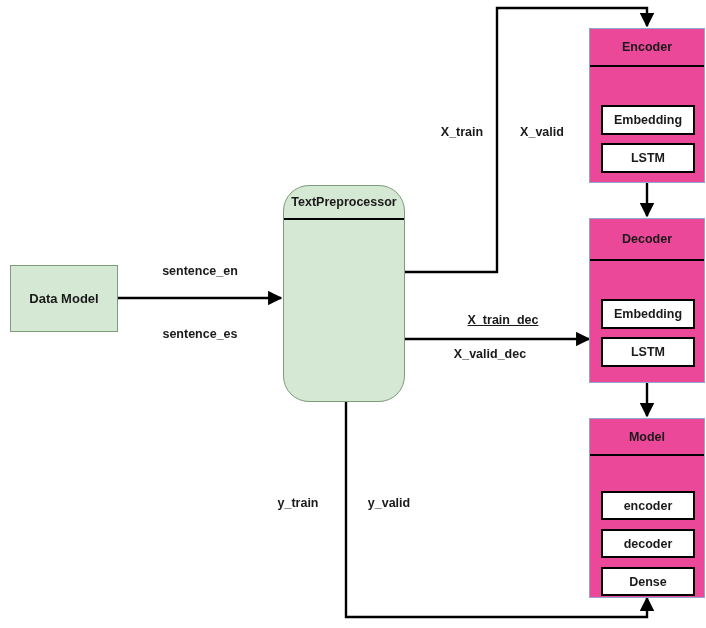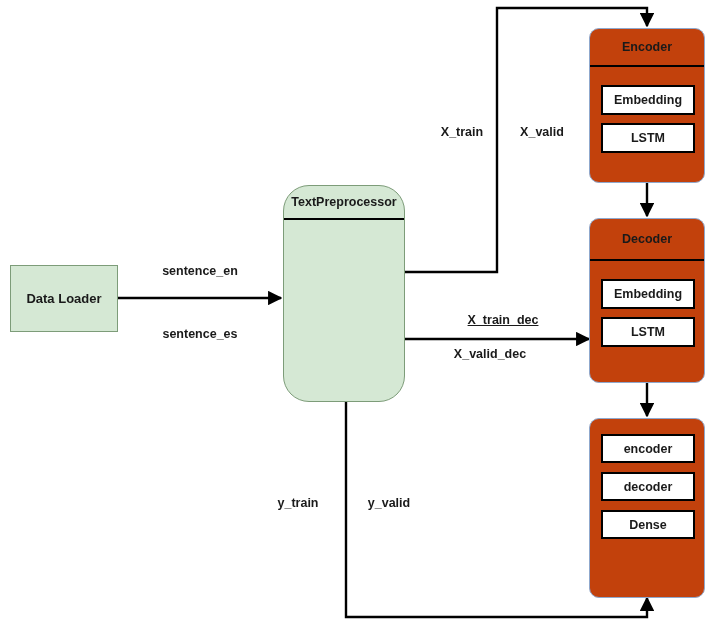--- a/index.html
+++ b/index.html
@@ -25,22 +25,21 @@
 
   
   .node {
     position: absolute;
     box-sizing: border-box;
     border: 1px solid #7d9c79;
     background: #d5e8d4;
   }
   .node.blue {
     border-color: #8fa8cd;
-    background: #c2410c;
-    border-radius: 10px;
+    background: #ec4899;
   }
 
   
   .simple {
     display: flex;
     align-items: center;
     justify-content: center;
     font-size: 13px;
     font-weight: bold;
     color: #1a1a1a;
@@ -58,20 +57,21 @@
     justify-content: center;
     font-size: 12.5px;
     font-weight: bold;
     color: #1a1a1a;
     border-bottom: 2px solid #000000;
     box-sizing: border-box;
   }
   .comp-body {
     position: relative;
     flex: 1 1 auto;
+    margin-top: 20px;
   }
 
   
   .inner {
     position: absolute;
     box-sizing: border-box;
     background: #ffffff;
     border: 2px solid #000000;
     display: flex;
     align-items: center;
@@ -111,21 +111,21 @@
     <path d="M 405 339 L 589 339" fill="none" stroke="#000000" stroke-width="2.4" marker-end="url(#arrow)"></path>
 
     <path d="M 647 183 L 647 216" fill="none" stroke="#000000" stroke-width="2.4" marker-end="url(#arrow)"></path>
 
     <path d="M 647 383 L 647 416" fill="none" stroke="#000000" stroke-width="2.4" marker-end="url(#arrow)"></path>
 
     <path d="M 346 356 L 346 617 L 647 617 L 647 598" fill="none" stroke="#000000" stroke-width="2.4" stroke-linejoin="miter" marker-end="url(#arrow)"></path>
   </svg>
 
   <div class="node simple" style="left:10px; top:265px; width:108px; height:67px;">
-    <span>Data Loader</span>
+    <span>Data Model</span>
   </div>
 
   <div class="node comp" style="left:283px; top:185px; width:122px; height:217px;border-radius:26px;">
     <div class="comp-title" style="height:34px;">TextPreprocessor</div>
     <div class="comp-body">
     </div>
   </div>
 
   <div class="node blue comp" style="left:589px; top:28px; width:116px; height:155px;">
     <div class="comp-title" style="height:38px;">Encoder</div>
@@ -145,20 +145,21 @@
       <div class="inner" style="left:11px; top:18px; width:94px; height:30px;">
         <span>Embedding</span>
       </div>
       <div class="inner" style="left:11px; top:56px; width:94px; height:30px;">
         <span>LSTM</span>
       </div>
     </div>
   </div>
 
   <div class="node blue comp" style="left:589px; top:418px; width:116px; height:180px;">
+    <div class="comp-title" style="height:37px;">Model</div>
     <div class="comp-body">
       <div class="inner" style="left:11px; top:15px; width:94px; height:29px;">
         <span>encoder</span>
       </div>
       <div class="inner" style="left:11px; top:53px; width:94px; height:29px;">
         <span>decoder</span>
       </div>
       <div class="inner" style="left:11px; top:91px; width:94px; height:29px;">
         <span>Dense</span>
       </div>

